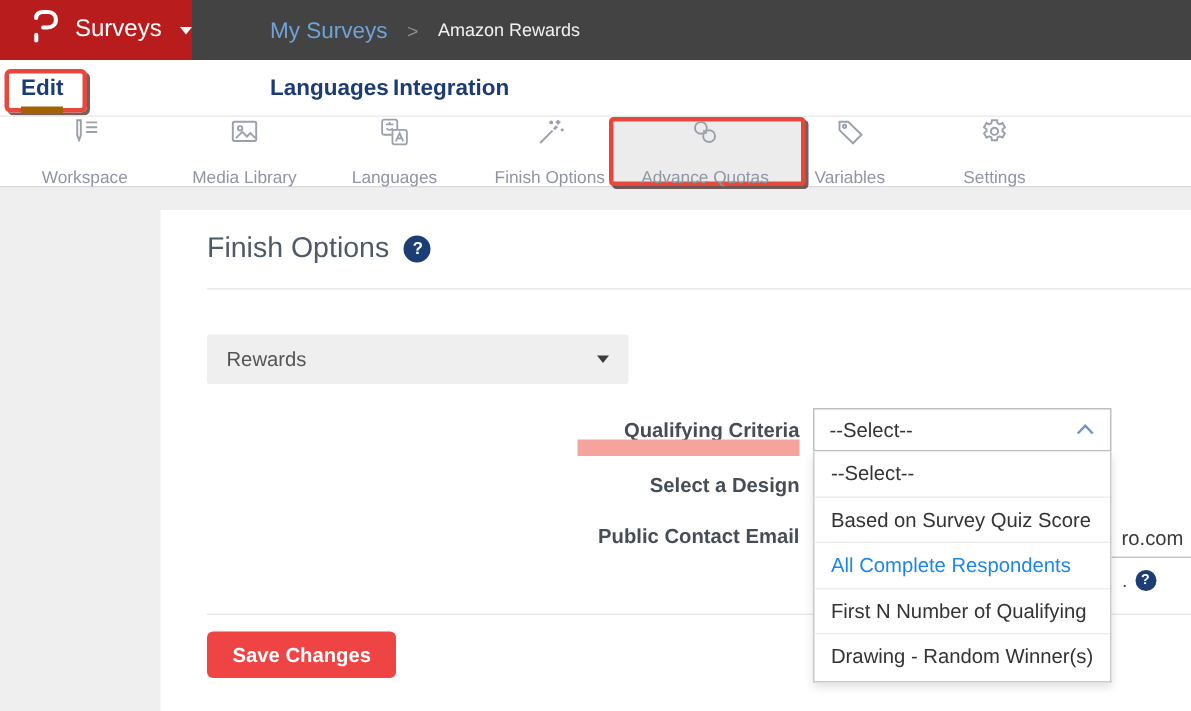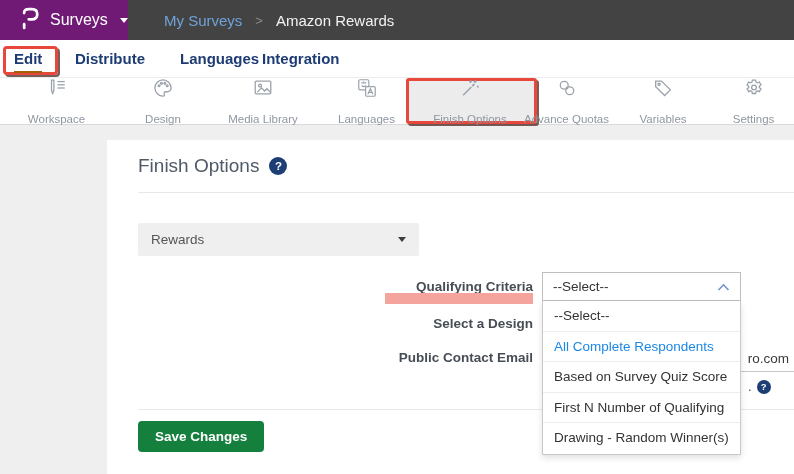--- a/index.html
+++ b/index.html
@@ -2,36 +2,36 @@
 <html><head>
 <meta charset="utf-8">
 <style>
   * { margin:0; padding:0; box-sizing:border-box; }
   html,body { width:794px; height:474px; overflow:hidden;
     font-family:"Liberation Sans", sans-serif; background:#efefef; }
   .stage { position:relative; width:794px; height:474px; }
 
   
   .topbar { position:absolute; left:0; top:0; width:794px; height:40px; display:flex; }
-  .logo-area { width:128px; height:40px; background:#701a75; display:flex;
+  .logo-area { width:128px; height:40px; background:#b91c1c; display:flex;
     align-items:center; padding-left:20px; gap:10px; cursor:pointer; }
   .surveys-label { color:#fff; font-size:16px; }
   .caret-down-white { width:0; height:0; border-left:4.5px solid transparent;
     border-right:4.5px solid transparent; border-top:5px solid #fff; margin-left:2px; }
   .crumb-area { flex:1; height:40px; background:#434343; display:flex;
-    align-items:center; padding-left:36px; gap:13px; }
+    align-items:center; padding-left:52px; gap:13px; }
   .crumb-parent { color:#6fa3d9; font-size:15px; cursor:pointer; }
   .crumb-sep { color:#8b8b8b; font-size:13px; }
-  .crumb-current { color:#f2f2f2; font-size:15px; }
+  .crumb-current { color:#f2f2f2; font-size:12px; }
 
   
   .navrow { position:absolute; left:0; top:40px; width:794px; height:37px; background:#fff; }
   .nav-item { position:absolute; top:0; line-height:37px; font-size:15px; font-weight:600;
     color:#1d3c74; cursor:pointer; z-index:1; }
-  .nav-item.active span { border-bottom:2px solid #a16207; padding-bottom:4px; }
+  .nav-item.active span { border-bottom:5px solid #a16207; padding-bottom:4px; }
   .ann-edit { position:absolute; left:3px; top:6px; width:55px; height:29px;
     border:3px solid #e8473c; border-radius:4px;
     box-shadow:2px 2px 0 rgba(74,40,36,.75); z-index:0; }
 
   
   .toolbar { position:absolute; left:0; top:77px; width:794px; height:48px; background:#fff;
     border-top:1px solid #ececec; border-bottom:1px solid #d9d9d9; display:flex; }
   .ann-finish { position:absolute; left:406px; top:0px; width:131px; height:46px;
     border:3px solid #e8473c; border-radius:3px; background:#ececec;
     box-shadow:2px 2px 0 rgba(74,40,36,.75); z-index:0; }
@@ -70,21 +70,21 @@
   .pink-bar { position:absolute; left:278px; top:153px; width:148px; height:11px;
     background:#f4a49c; }
 
   .email-field { position:absolute; left:435px; right:0; top:205px; height:27px;
     border-bottom:1px solid #c6c6c6; font-size:13.5px; color:#3a3a3a;
     text-align:right; padding:6px 5px 0 0; z-index:1; cursor:text; }
   .helper-row { position:absolute; left:641px; top:239px; display:flex;
     align-items:center; gap:5px; font-size:13px; color:#4a4a4a; z-index:1; }
 
   .save-btn { position:absolute; left:31px; top:281px; height:31px; padding:2px 17px;
-    background:#15803d; border:none; border-radius:4px; color:#fff; font-size:13.5px;
+    background:#ef4444; border:none; border-radius:4px; color:#fff; font-size:13.5px;
     font-weight:bold; font-family:"Liberation Sans", sans-serif; cursor:pointer; }
 
   
   .qdrop { position:absolute; left:435px; top:132px; width:199px; z-index:5; }
   .qcontrol { height:29px; background:#fff; border:1px solid #bfbfbf; display:flex;
     align-items:center; padding:0 10px; cursor:pointer; }
   .qcontrol .val { flex:1; font-size:13.5px; color:#333; }
   .qlist { background:#fff; border:1px solid #c9c9c9; border-top:none;
     box-shadow:0 3px 6px rgba(0,0,0,.12); }
   .qopt { height:30.5px; line-height:30.5px; padding-left:11px; font-size:13.5px;
@@ -113,23 +113,20 @@
       <span class="crumb-sep">&gt;</span>
       <span class="crumb-current">Amazon Rewards</span>
     </div>
   </div>
 
   <div class="navrow">
     <div class="ann-edit"></div>
     <div class="nav-item active" style="left:14px">
       <span>Edit</span>
     </div>
-    <div class="nav-item" style="left:75px">
-      <span>Distribute</span>
-    </div>
     <div class="nav-item" style="left:180px">
       <span>Languages</span>
     </div>
     <div class="nav-item" style="left:262px">
       <span>Integration</span>
     </div>
   </div>
 
   <div class="toolbar">
     <div class="ann-finish"></div>
@@ -139,32 +136,20 @@
         <svg width="22" height="22" viewBox="0 0 24 24" fill="none" stroke="currentColor" stroke-width="1.4">
           <path d="M6 3.5 h2.6 v11 l-1.3 3.4 -1.3 -3.4 z"></path>
           <line x1="12.5" y1="5" x2="20.5" y2="5"></line>
             <line x1="12.5" y1="8.5" x2="20.5" y2="8.5"></line>
           <line x1="12.5" y1="12" x2="20.5" y2="12"></line>
         </svg>
       </span>
       <span class="tlabel">Workspace</span>
     </div>
 
-    <div class="titem">
-      <span class="ticon">
-        <svg width="22" height="22" viewBox="0 0 24 24" fill="none" stroke="currentColor" stroke-width="1.4">
-          <path d="M12 3.2a8.8 8.8 0 1 0 0 17.6c1.4 0 2-.9 1.4-2-.7-1.3.1-2.7 1.6-2.7h1.9a4 4 0 0 0 3.9-4.1C20.6 7 16.8 3.2 12 3.2z"></path>
-          <circle cx="7.7" cy="9.6" r="1"></circle>
-            <circle cx="10.3" cy="6.9" r="1"></circle>
-          <circle cx="14" cy="6.9" r="1"></circle>
-            <circle cx="16.6" cy="9.6" r="1"></circle>
-        </svg>
-      </span>
-      <span class="tlabel">Design</span>
-    </div>
 
     <div class="titem">
       <span class="ticon">
         <svg width="22" height="22" viewBox="0 0 24 24" fill="none" stroke="currentColor" stroke-width="1.4">
           <rect x="3.5" y="4.5" width="17" height="14" rx="1.2"></rect>
           <circle cx="8.8" cy="9.3" r="1.6"></circle>
           <path d="M5.8 16.5 l4.6 -4.6 3.4 3.4 2.5 -2.5 3.6 3.7"></path>
         </svg>
       </span>
       <span class="tlabel">Media Library</span>
@@ -262,21 +247,21 @@
       <div class="qcontrol">
         <span class="val">--Select--</span>
         <span>
           <svg width="13" height="9" viewBox="0 0 13 9">
             <polyline points="1.5,7 6.5,1.8 11.5,7" fill="none" stroke="#6e93cc" stroke-width="1.6"></polyline>
           </svg>
         </span>
       </div>
       <div class="qlist">
         <div class="qopt">--Select--</div>
+        <div class="qopt">Based on Survey Quiz Score</div>
         <div class="qopt link">All Complete Respondents</div>
-        <div class="qopt">Based on Survey Quiz Score</div>
         <div class="qopt">First N Number of Qualifying</div>
         <div class="qopt">Drawing - Random Winner(s)</div>
       </div>
     </div>
 
   </div>
 </div>
 
 </body></html>

